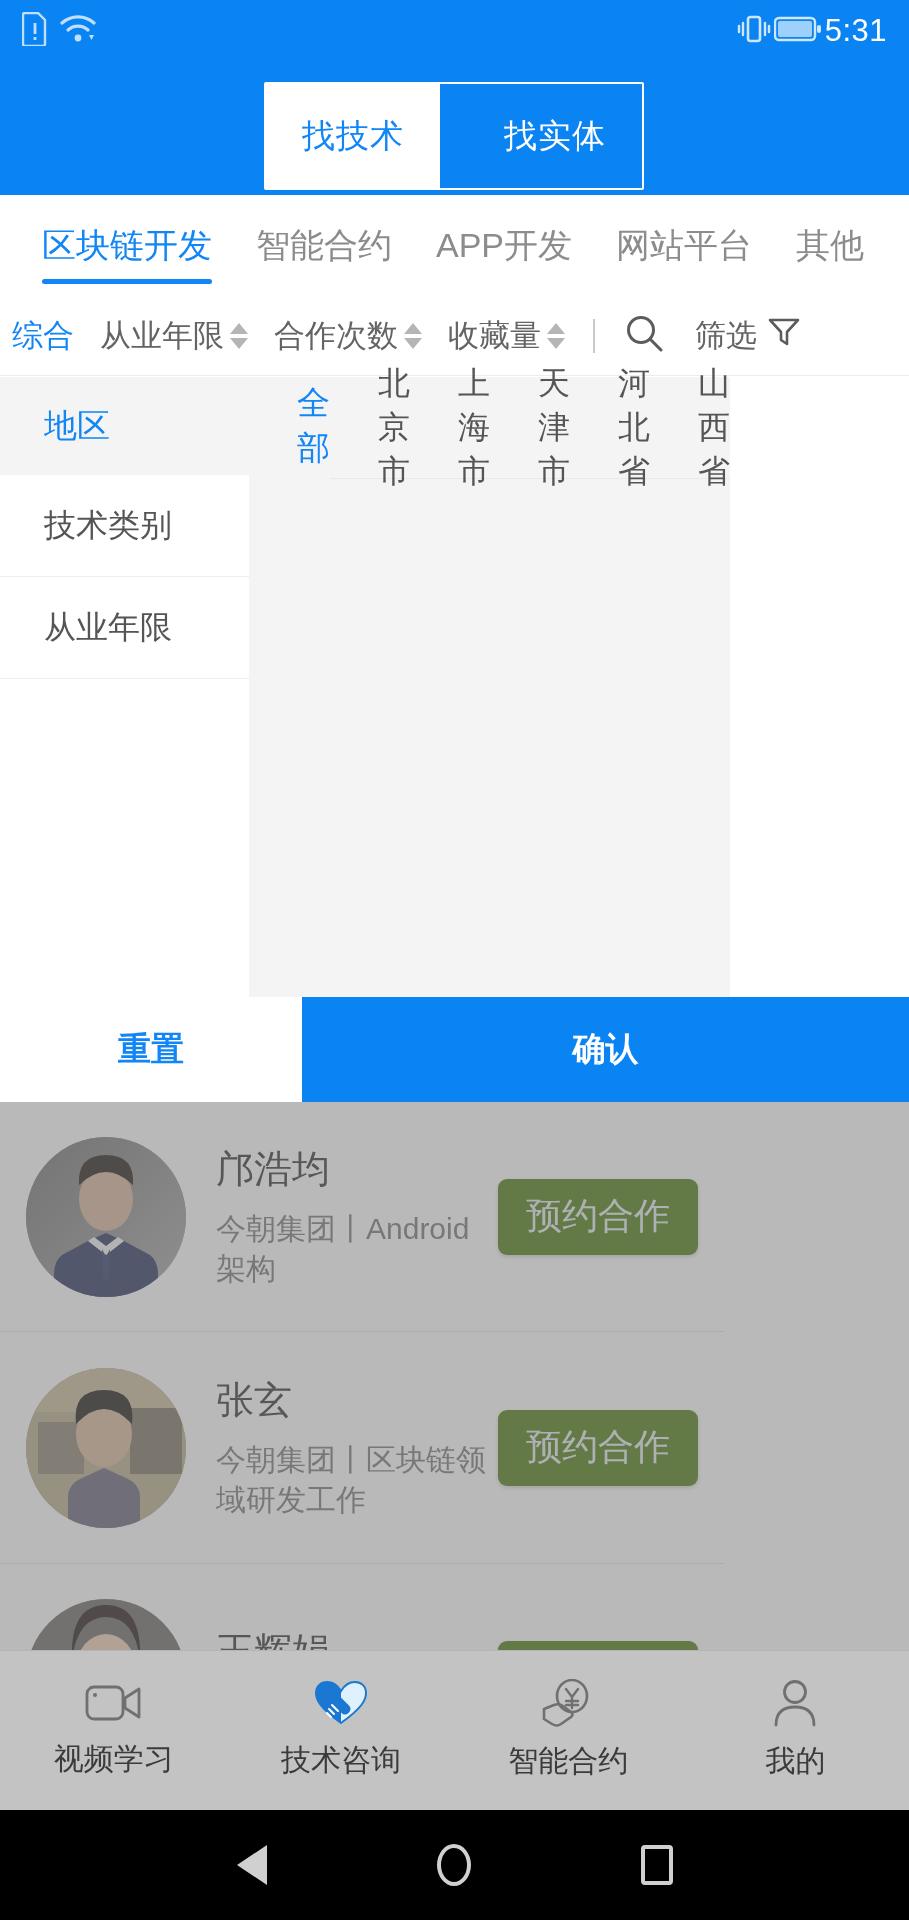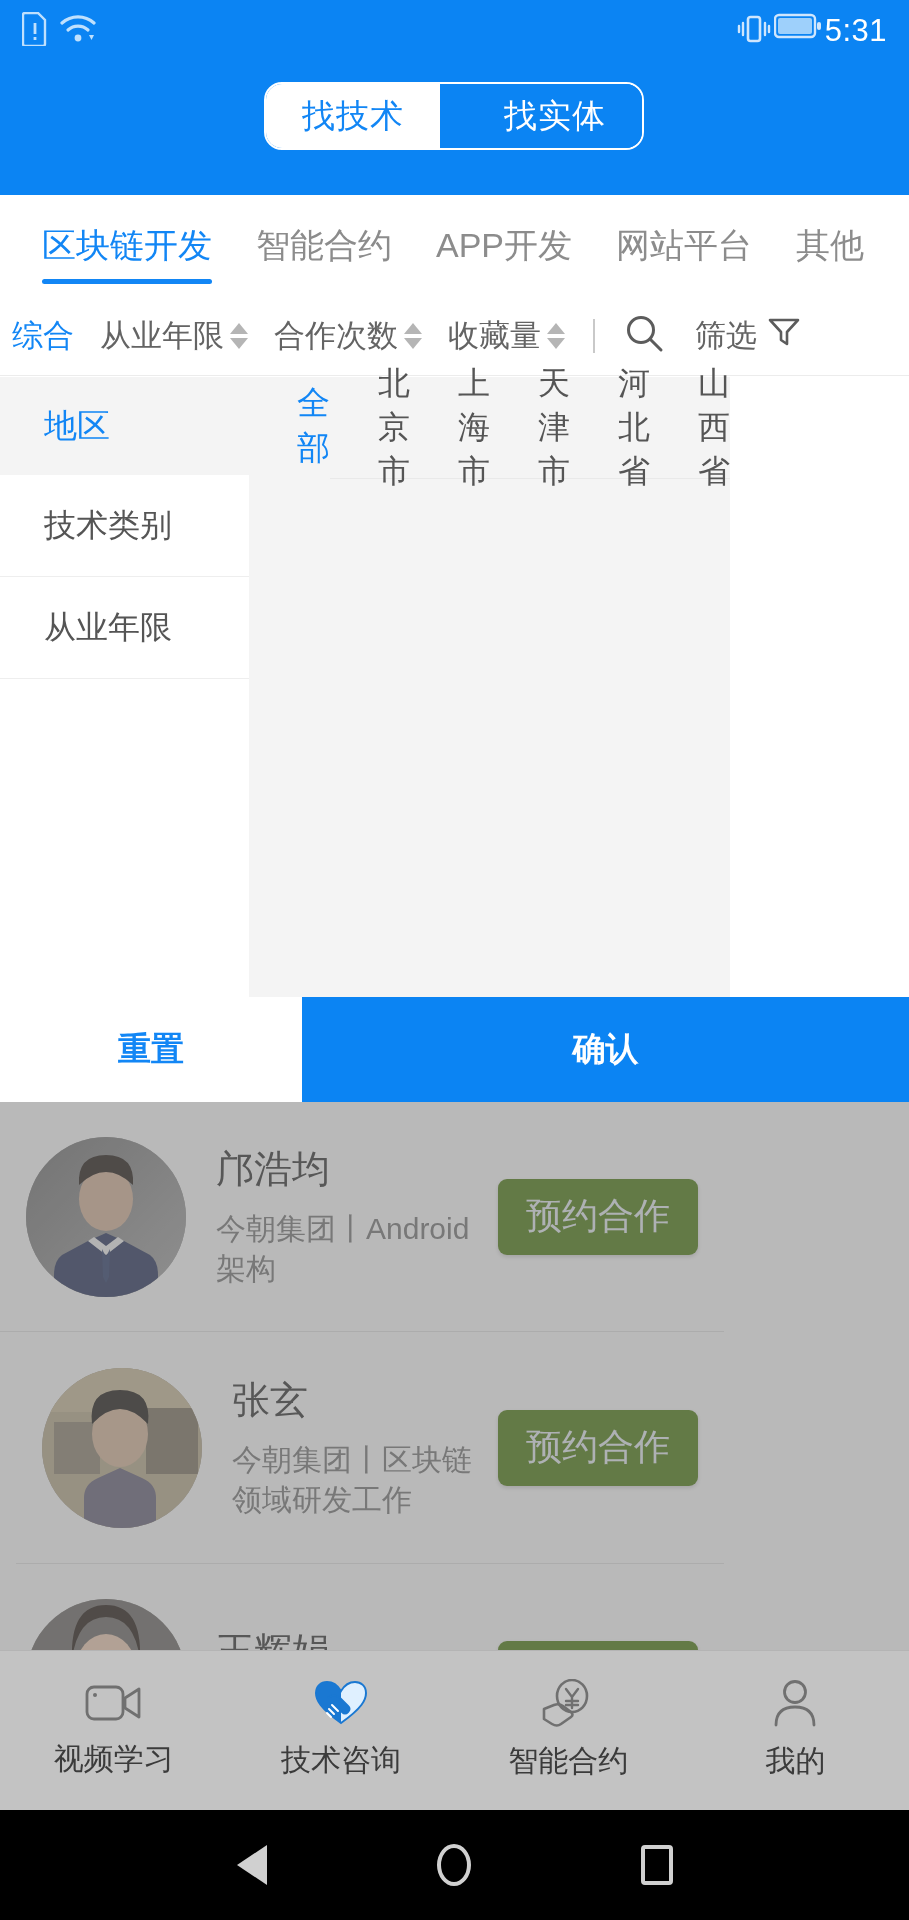--- a/index.html
+++ b/index.html
@@ -8,31 +8,31 @@
 
   #phone { position:relative; width:909px; height:1920px; overflow:hidden; background:#fff; }
 
   
   .statusbar{
     position:absolute; left:0; top:0; width:909px; height:62px;
     background:#0b84f3; display:flex; align-items:center;
     padding:0 22px; color:#fff;
   }
   .sb-left{ display:flex; align-items:center; gap:12px; }
-  .sb-right{ margin-left:auto; display:flex; align-items:flex-start; gap:3px; }
+  .sb-right{ margin-left:auto; display:flex; align-items:center; gap:3px; }
   .sb-time{ font-size:31px; letter-spacing:0.5px; color:#ffffff; }
 
   
   .header{
     position:absolute; left:0; top:0; width:909px; height:195px;
     background:#0b84f3;
   }
   .segment{
-    position:absolute; left:264px; top:82px; width:380px; height:68px;
-    border:2px solid #ffffff; border-radius:18px; overflow:hidden;
+    position:absolute; left:264px; top:82px; width:380px; height:108px;
+    border:2px solid #ffffff; border-radius:2px; overflow:hidden;
     display:flex;
     gap:28px;
   }
   .seg-item{
     flex:1; display:flex; align-items:center; justify-content:center;
     font-size:33px; letter-spacing:1px; cursor:pointer;
   }
   .seg-item.active{ background:#ffffff; color:#1286f5; }
   .seg-item.inactive{ background:#0b84f3; color:#ffffff; }
 
@@ -119,21 +119,21 @@
 
   
   .listwrap{
     position:absolute; left:0; top:1102px; width:724px; bottom:190px;
     background:#ffffff; overflow:hidden;
   }
   .card{
     position:relative; height:230px; display:flex; align-items:center;
     padding:0 26px; border-bottom:1px solid #e4e4e4; background:#fff;
   }
-  .card.tall{ height:232px;margin-left:16px; }
+  .card.tall{ height:232px; }
   .avatar{
     width:160px; height:160px; border-radius:50%; flex:0 0 auto;
     overflow:hidden; background:#9a9a9a; position:relative;
   }
   .avatar svg{ display:block; width:160px; height:160px; }
   .card-body{ flex:1; padding-left:30px; min-width:0; }
   .card-name{ font-size:38px; color:#333; margin-bottom:14px; }
   .card-desc{ font-size:30px; color:#777; line-height:1.35; max-width:430px;}
   .card-btn{
     flex:0 0 auto; width:200px; height:76px; border-radius:9px;

